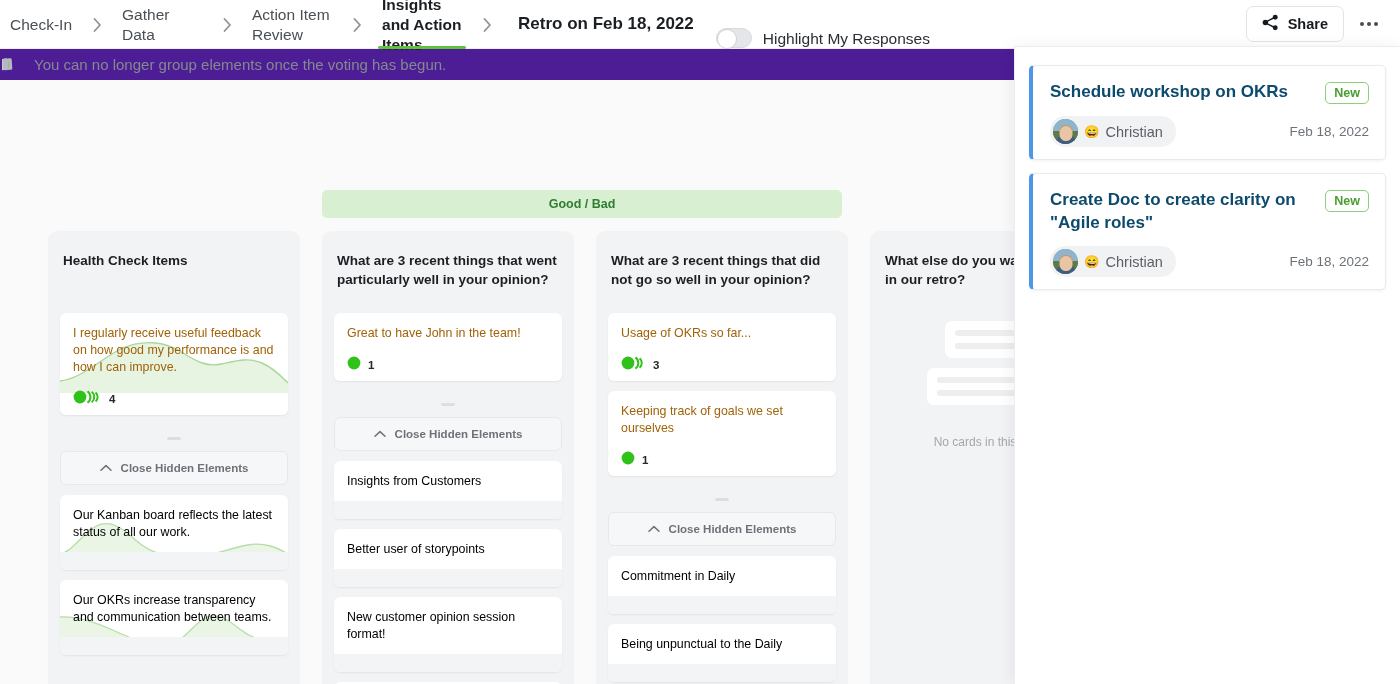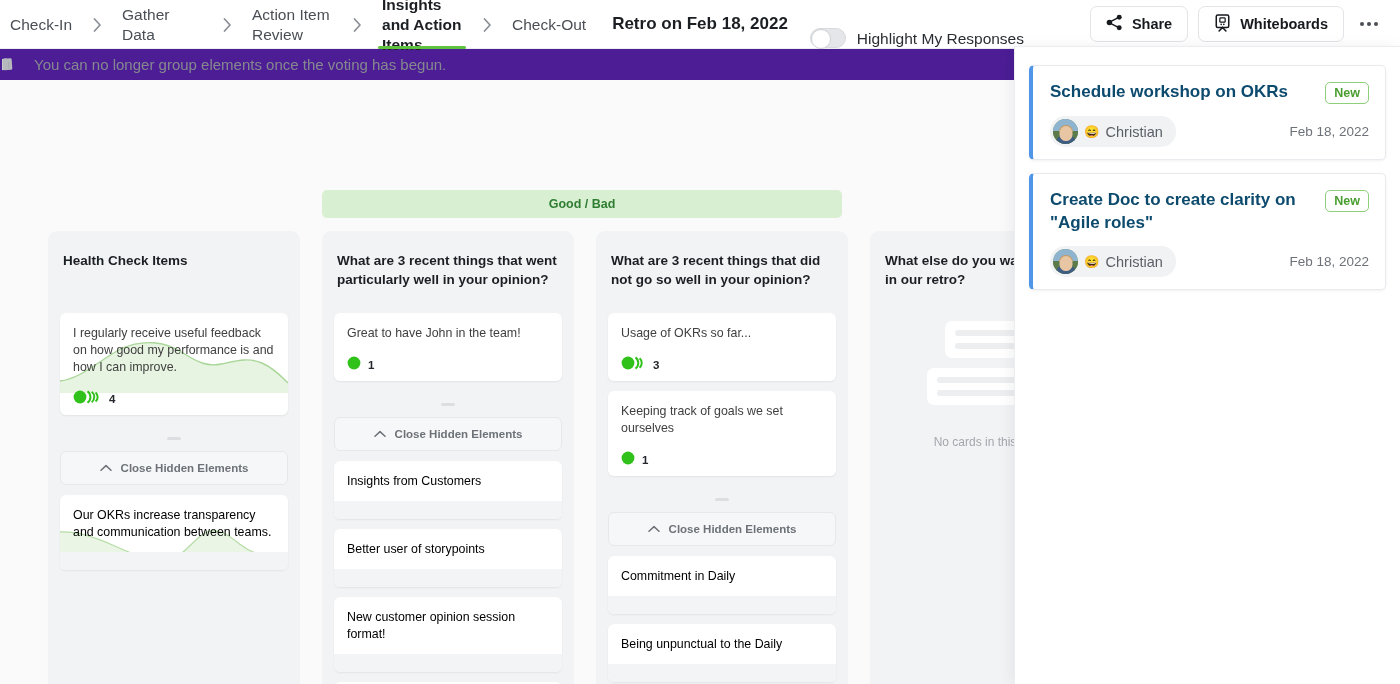--- a/index.html
+++ b/index.html
@@ -161,21 +161,21 @@
     background: #ffffff;
     border-radius: 6px;
     margin-bottom: 10px;
     box-shadow: 0 1px 2px rgba(20,25,30,0.07);
     overflow: hidden;
     position: relative;
     cursor: pointer;
   }
   .card-text {
     font-size: 12.4px;
-    color: #404040;
+    color: #a16207;
     line-height: 17px;
     padding: 12px 13px 11px 13px;
     position: relative;
     z-index: 2;
   }
   .card.dim .card-text { color: #000000; }
   .card-foot {
     height: 28px;
     display: flex; align-items: center;
     padding: 0 13px 4px 13px;
@@ -359,23 +359,20 @@
 
     <div class="step active">
       <span class="step-label">Insights and Action Items</span>
     </div>
     <div class="chev">
       <svg width="9" height="14" viewBox="0 0 9 14">
           <path d="M1.5 1 L7 7 L1.5 13" stroke="#8b9096" stroke-width="1.7" fill="none" stroke-linecap="round" stroke-linejoin="round"></path>
         </svg>
     </div>
 
-    <div class="step">
-      <span class="step-label">Check-Out</span>
-    </div>
   </div>
 
   <div class="retro-title">Retro on Feb 18, 2022</div>
 
   <div class="toggle-wrap">
     <span class="toggle"></span>
     <span class="toggle-label">Highlight My Responses</span>
   </div>
 
   <div class="topbar-right">
@@ -384,32 +381,20 @@
         <svg width="17" height="17" viewBox="0 0 18 18">
           <circle cx="14" cy="3.5" r="2.6" fill="#16191d"></circle>
           <circle cx="14" cy="14.5" r="2.6" fill="#16191d"></circle>
           <circle cx="3.6" cy="9" r="2.9" fill="#16191d"></circle>
           <path d="M5.8 7.6 L12 4.3 M5.8 10.4 L12 13.7" stroke="#16191d" stroke-width="1.5" fill="none" stroke-linecap="round"></path>
         </svg>
       </span>
       <span>Share</span>
     </button>
 
-    <button class="tb-btn">
-      <span>
-        <svg width="17" height="18" viewBox="0 0 18 19">
-          <rect x="2.4" y="1" width="13.2" height="13.2" rx="1.6" stroke="#16191d" stroke-width="1.6" fill="none"></rect>
-          <rect x="6.2" y="4" width="5.6" height="4.6" rx="0.8" stroke="#16191d" stroke-width="1.3" fill="none"></rect>
-          <circle cx="7.6" cy="11" r="0.85" fill="#16191d"></circle>
-          <circle cx="10.4" cy="11" r="0.85" fill="#16191d"></circle>
-          <path d="M5.4 18 L9 14.2 L12.6 18" stroke="#16191d" stroke-width="1.6" fill="none" stroke-linecap="round"></path>
-        </svg>
-      </span>
-      <span>Whiteboards</span>
-    </button>
 
     <button class="dots-btn">
       <i></i>
       <i></i>
       <i></i>
     </button>
   </div>
 </div>
 
 <div class="banner">
@@ -464,20 +449,30 @@
 
         <div class="close-hidden">
           <span class="caret-up">
             <svg width="12" height="8" viewBox="0 0 12 8">
                 <path d="M1 6.2 L6 1.6 L11 6.2" stroke="#6d7278" stroke-width="1.5" fill="none" stroke-linecap="round" stroke-linejoin="round"></path>
               </svg>
           </span>
           <span>Close Hidden Elements</span>
         </div>
 
+        <div class="card dim">
+          <div class="sparkline low">
+            <svg viewBox="0 0 226 52" preserveAspectRatio="none">
+              <path d="M0,40 C12,38 22,20 36,12 C50,5 62,14 76,27 C92,41 110,44 132,43 C152,42 168,34 186,31 C202,28 214,33 226,40 L226,52 L0,52 Z" fill="#ebf5e6"></path>
+              <path d="M0,40 C12,38 22,20 36,12 C50,5 62,14 76,27 C92,41 110,44 132,43 C152,42 168,34 186,31 C202,28 214,33 226,40" fill="none" stroke="#b6dda7" stroke-width="1.3"></path>
+            </svg>
+          </div>
+          <div class="card-text">Our Kanban board reflects the latest status of all our work.</div>
+          <div class="card-foot empty"></div>
+        </div>
 
         <div class="card dim">
           <div class="sparkline low">
             <svg viewBox="0 0 226 52" preserveAspectRatio="none">
               <path d="M0,18 C16,17 32,22 52,31 C72,40 88,47 104,47 C118,47 128,30 142,20 C154,12 166,20 178,30 C192,41 210,45 226,45 L226,52 L0,52 Z" fill="#ebf5e6"></path>
               <path d="M0,18 C16,17 32,22 52,31 C72,40 88,47 104,47 C118,47 128,30 142,20 C154,12 166,20 178,30 C192,41 210,45 226,45" fill="none" stroke="#b6dda7" stroke-width="1.3"></path>
             </svg>
           </div>
           <div class="card-text">Our OKRs increase transparency and communication between teams.</div>
           <div class="card-foot empty"></div>

